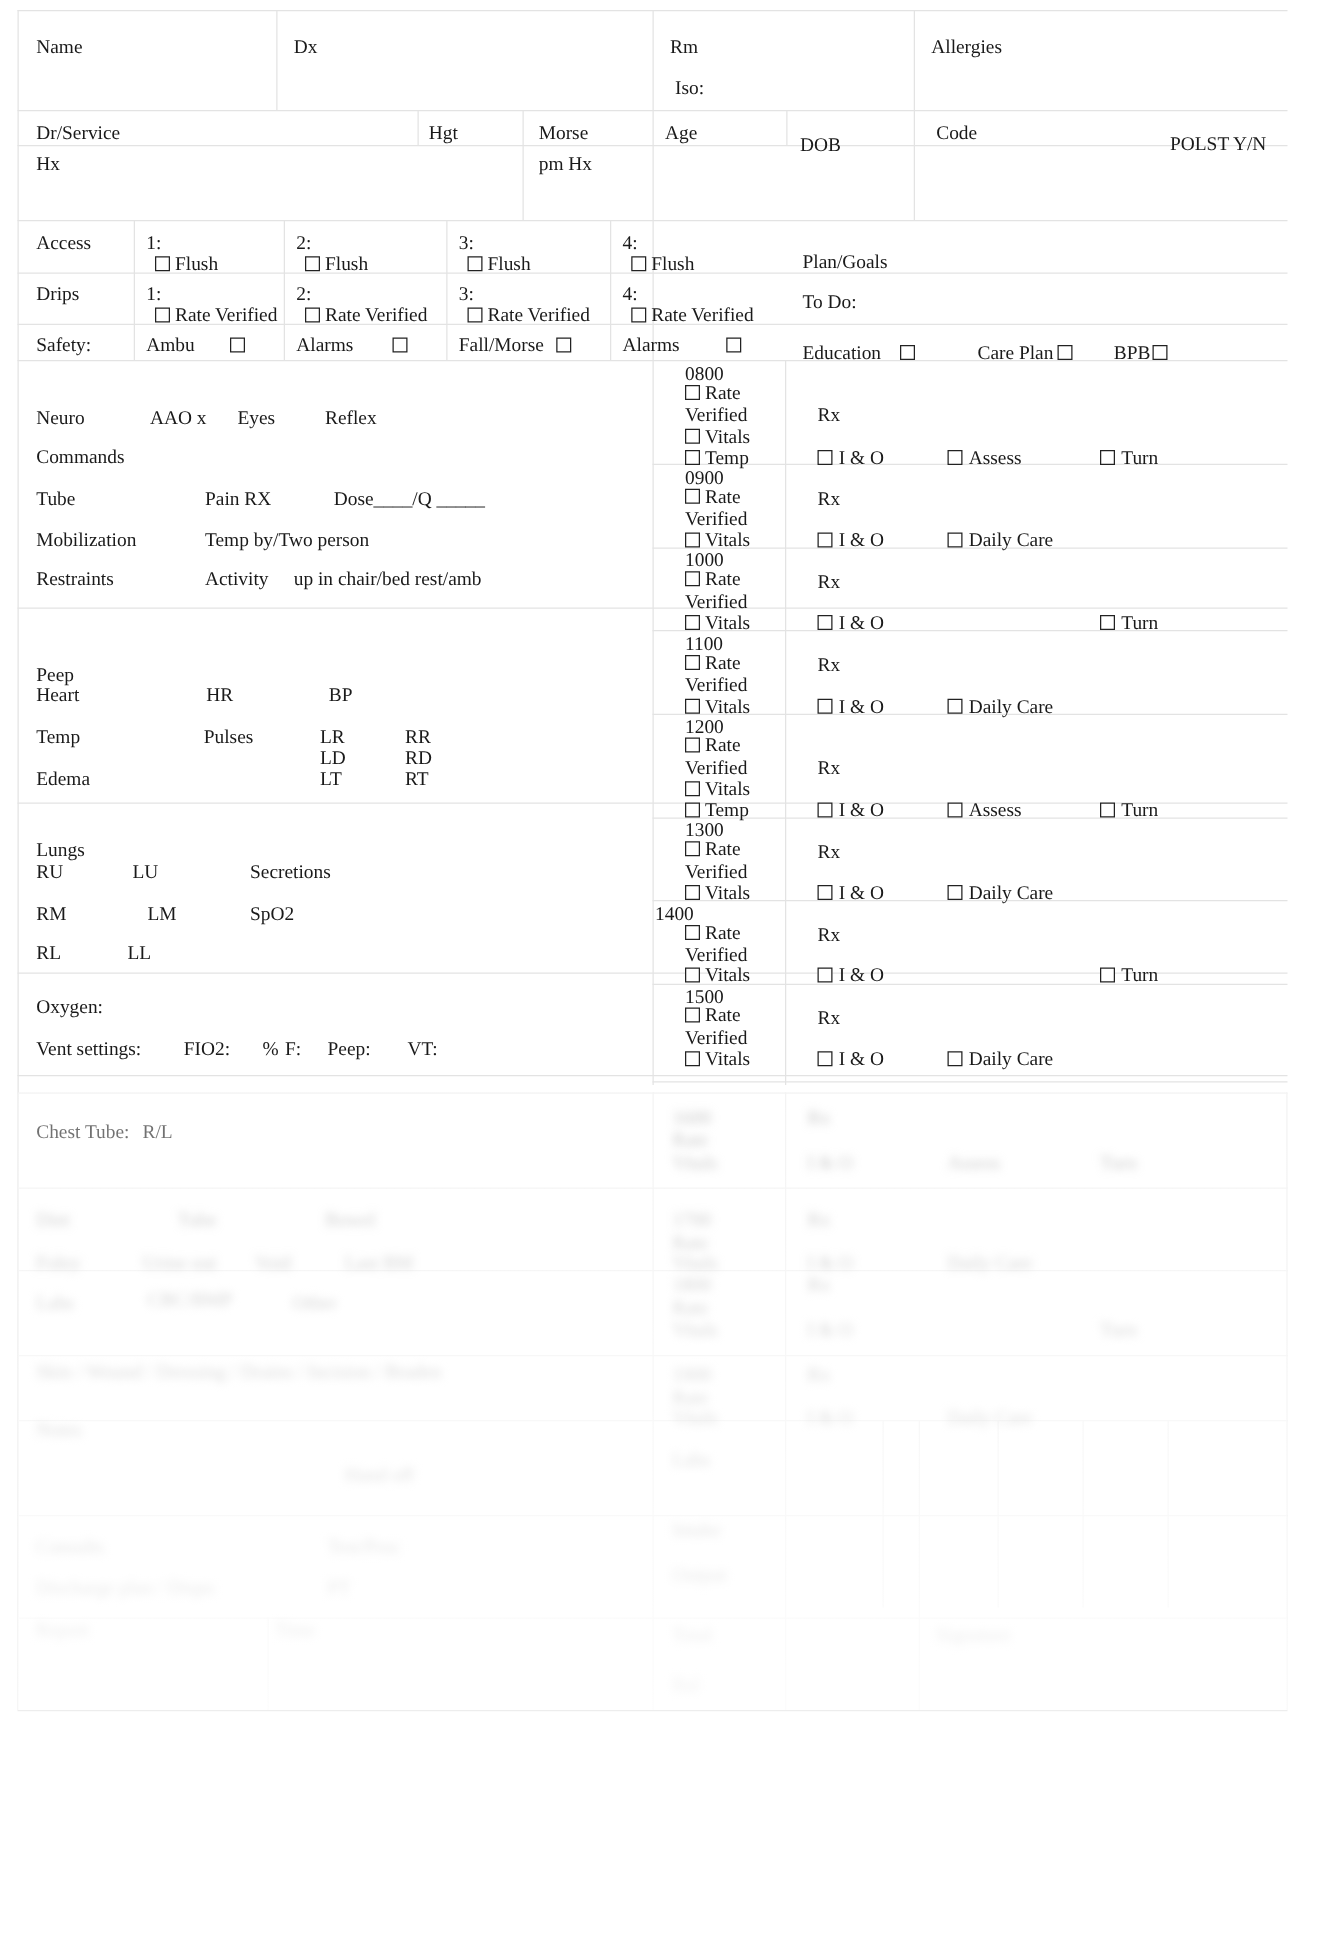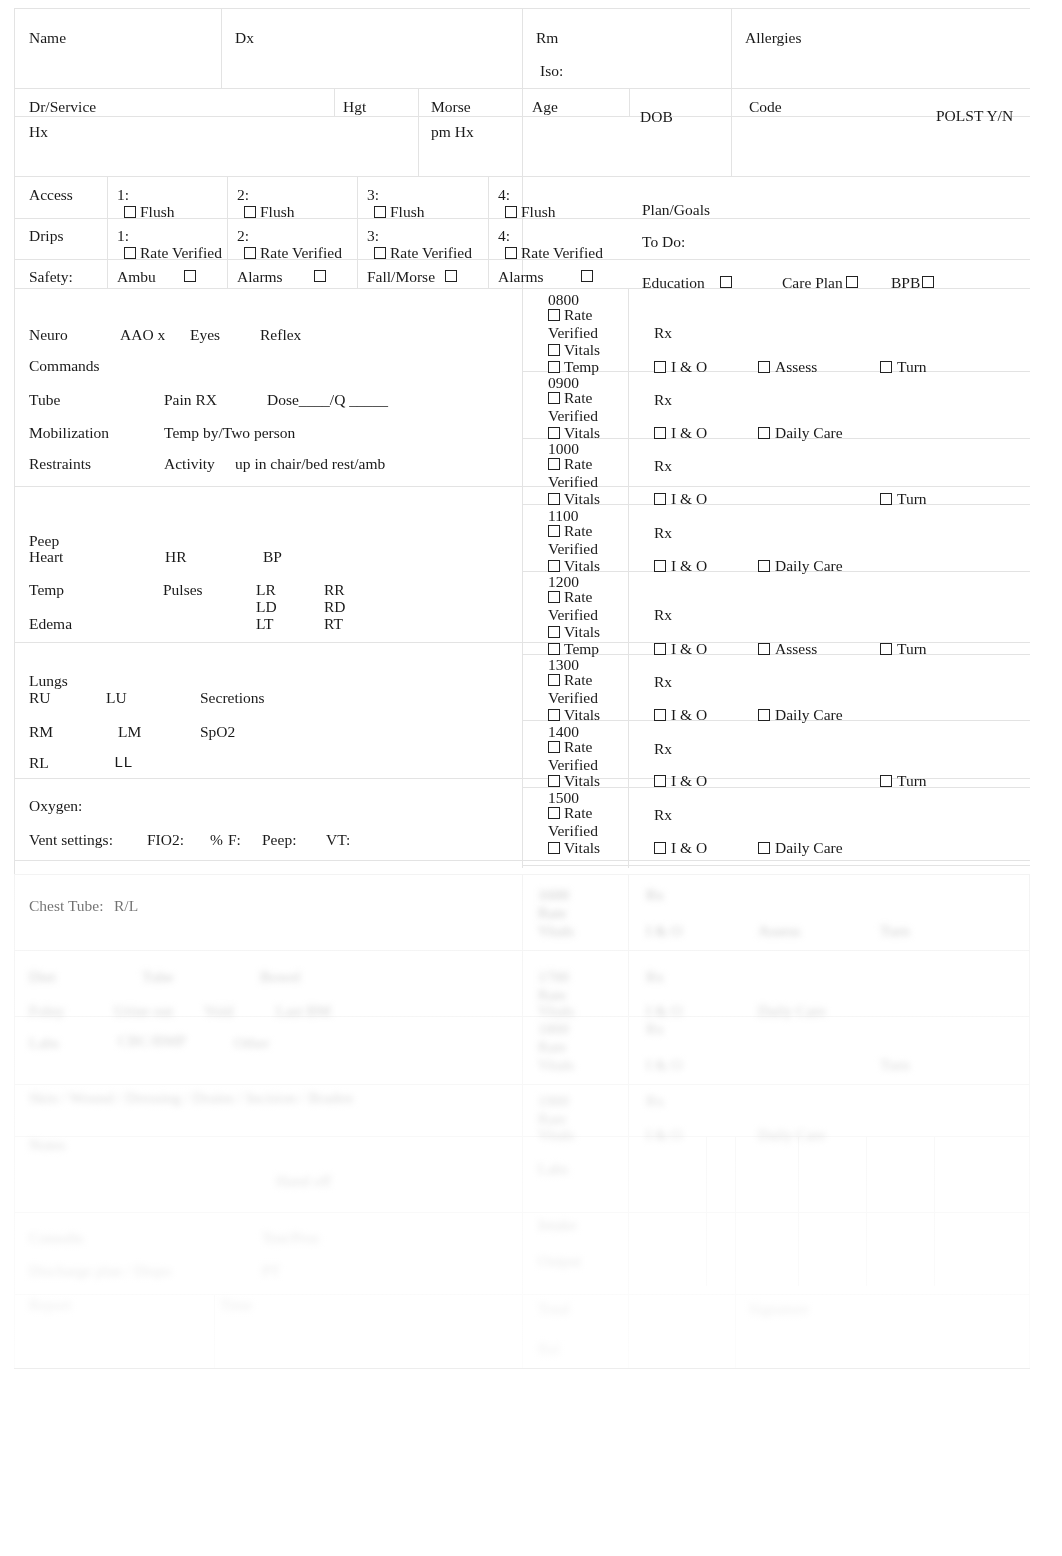--- a/index.html
+++ b/index.html
@@ -189,21 +189,21 @@
   <div class="cell" style="left:310px;top:605px;">RT</div>
 
   <div class="cell" style="left:15px;top:662px;">Lungs</div>
   <div class="cell" style="left:15px;top:679px;">RU</div>
   <div class="cell" style="left:92px;top:679px;">LU</div>
   <div class="cell" style="left:186px;top:679px;">Secretions</div>
   <div class="cell" style="left:15px;top:713px;">RM</div>
   <div class="cell" style="left:104px;top:713px;">LM</div>
   <div class="cell" style="left:186px;top:713px;">SpO2</div>
   <div class="cell" style="left:15px;top:744px;">RL</div>
-  <div class="cell" style="left:100px;top:744px;font-family:Liberation Mono, monospace;">LL</div>
+  <div class="cell" style="left:88px;top:744px;">LL</div>
 
   <div class="cell" style="left:15px;top:787px;">Oxygen:</div>
   <div class="cell" style="left:15px;top:821px;">Vent settings:</div>
   <div class="cell" style="left:133px;top:821px;">FIO2:</div>
   <div class="cell" style="left:196px;top:821px;">%</div>
   <div class="cell" style="left:214px;top:821px;">F:</div>
   <div class="cell" style="left:248px;top:821px;">Peep:</div>
   <div class="cell" style="left:312px;top:821px;">VT:</div>
 
   <div class="cell" style="left:15px;top:887px;">Chest Tube:</div>
@@ -255,21 +255,21 @@
 
   <div class="grid-line-h" style="left:508px;top:712px;width:508px;"></div>
   <div class="cell" style="left:534px;top:646px;">1300</div>
   <div class="cell" style="left:534px;top:663px;width:80px;white-space:normal;line-height:1.15;"><span class="cb"></span><span>Rate Verified</span></div>
   <div class="cell" style="left:534px;top:696px;"><span class="cb"></span><span>Vitals</span></div>
   <div class="cell" style="left:640px;top:663px;">Rx</div>
   <div class="cell" style="left:640px;top:696px;"><span class="cb cb-sp"></span><span>I &amp; O</span></div>
   <div class="cell" style="left:744px;top:696px;"><span class="cb cb-sp"></span><span>Daily Care</span></div>
 
   <div class="grid-line-h" style="left:508px;top:779px;width:508px;"></div>
-  <div class="cell" style="left:534px;top:713px;">1400</div>
+  <div class="cell" style="left:510px;top:713px;">1400</div>
   <div class="cell" style="left:534px;top:730px;width:80px;white-space:normal;line-height:1.15;"><span class="cb"></span><span>Rate Verified</span></div>
   <div class="cell" style="left:534px;top:762px;"><span class="cb"></span><span>Vitals</span></div>
   <div class="cell" style="left:640px;top:730px;">Rx</div>
   <div class="cell" style="left:640px;top:762px;"><span class="cb cb-sp"></span><span>I &amp; O</span></div>
   <div class="cell" style="left:866px;top:762px;"><span class="cb cb-sp"></span><span>Turn</span></div>
 
   <div class="grid-line-h" style="left:508px;top:857px;width:508px;"></div>
   <div class="cell" style="left:534px;top:779px;">1500</div>
   <div class="cell" style="left:534px;top:796px;width:80px;white-space:normal;line-height:1.15;"><span class="cb"></span><span>Rate Verified</span></div>
   <div class="cell" style="left:534px;top:829px;"><span class="cb"></span><span>Vitals</span></div>

